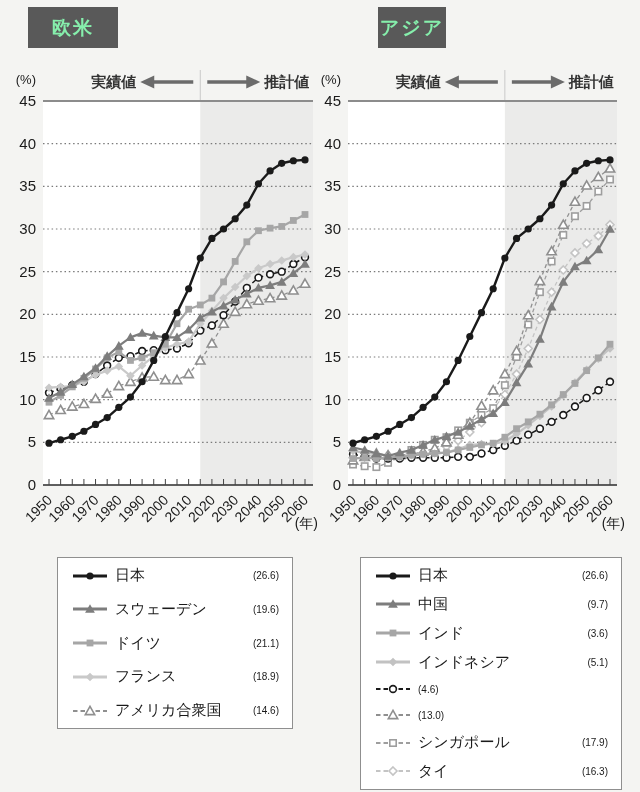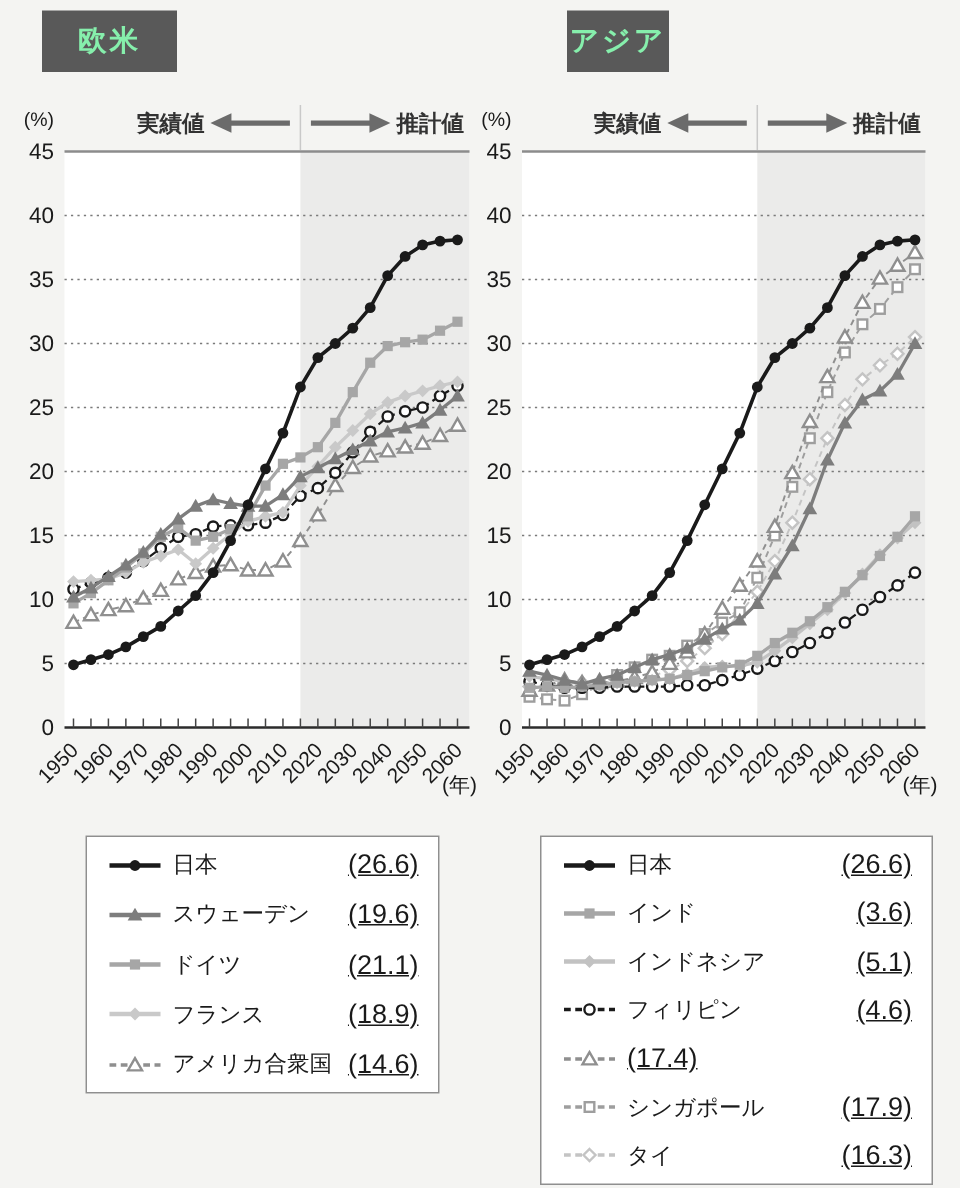--- a/index.html
+++ b/index.html
@@ -22,21 +22,21 @@
   .legend-box{
     position:absolute;box-sizing:border-box;background:#ffffff;
     border:1px solid #8f8f8f;display:flex;flex-direction:column;
     justify-content:space-between;padding:8px 13px;
   }
   #legend-west{left:57px;top:557px;width:236px;height:172px;}
   #legend-asia{left:360px;top:557px;width:262px;height:233px;}
   .legend-row{display:flex;align-items:center;gap:6px;}
   .legend-row svg{flex:0 0 38px;height:16px;}
   .legend-label{flex:1;font-size:15px;white-space:nowrap;}
-  .legend-value{font-size:18px;text-align:right;white-space:nowrap;text-decoration:underline;}
+  .legend-value{font-size:10px;text-align:right;white-space:nowrap;}
 </style>
 </head>
 <body>
 
 <div class="chart-header" id="header-west">欧米</div>
 <div class="chart-header" id="header-asia">アジア</div>
 
 <svg class="chart-svg" id="svg-west" viewBox="0 0 320 485">
     <rect x="43" y="43" width="270" height="384" fill="#ffffff"></rect>
     <rect x="200.27272727272728" y="43" width="112.72727272727272" height="384" fill="#ebebea"></rect>
@@ -556,48 +556,55 @@
     <div class="legend-row">
       <svg viewBox="0 0 38 16">
         <line x1="2" y1="8" x2="36" y2="8" stroke="#1a1a1a" stroke-width="3"></line>
         <circle cx="19" cy="8" r="3.6" fill="#1a1a1a" stroke="none" stroke-width="0"></circle>
       </svg>
       <span class="legend-label">日本</span>
       <span class="legend-value">(26.6)</span>
     </div>
     <div class="legend-row">
       <svg viewBox="0 0 38 16">
+        <line x1="2" y1="8" x2="36" y2="8" stroke="#7d7d7d" stroke-width="3"></line>
+        <polygon points="19,3.2 14.104,11.744 23.896,11.744" fill="#7d7d7d" stroke="none" stroke-width="0" stroke-linejoin="miter"></polygon>
+      </svg>
+      <span class="legend-label">中国</span>
+      <span class="legend-value">(9.7)</span>
+    </div>
+    <div class="legend-row">
+      <svg viewBox="0 0 38 16">
         <line x1="2" y1="8" x2="36" y2="8" stroke="#a6a6a6" stroke-width="3"></line>
         <rect x="15.6" y="4.6" width="6.8" height="6.8" fill="#a6a6a6" stroke="none" stroke-width="0"></rect>
       </svg>
       <span class="legend-label">インド</span>
       <span class="legend-value">(3.6)</span>
     </div>
     <div class="legend-row">
       <svg viewBox="0 0 38 16">
         <line x1="2" y1="8" x2="36" y2="8" stroke="#c2c2c2" stroke-width="3"></line>
         <polygon points="19,3.7 23.3,8 19,12.3 14.7,8" fill="#c2c2c2" stroke="none" stroke-width="0"></polygon>
       </svg>
       <span class="legend-label">インドネシア</span>
       <span class="legend-value">(5.1)</span>
     </div>
     <div class="legend-row">
       <svg viewBox="0 0 38 16">
         <line x1="2" y1="8" x2="36" y2="8" stroke="#1a1a1a" stroke-width="2.2" stroke-dasharray="4.5 3"></line>
         <circle cx="19" cy="8" r="3.4" fill="#ffffff" stroke="#1a1a1a" stroke-width="1.6"></circle>
       </svg>
-      <span class="legend-label">フィリピン</span>
       <span class="legend-value">(4.6)</span>
     </div>
     <div class="legend-row">
       <svg viewBox="0 0 38 16">
         <line x1="2" y1="8" x2="36" y2="8" stroke="#8f8f8f" stroke-width="2.2" stroke-dasharray="4.5 3"></line>
         <polygon points="19,3.4000000000000004 14.308,11.588 23.692,11.588" fill="#ffffff" stroke="#8f8f8f" stroke-width="1.6" stroke-linejoin="miter"></polygon>
       </svg>
-      <span class="legend-value">(17.4)</span>
+      <span class="legend-value">(13.0)</span>
     </div>
     <div class="legend-row">
       <svg viewBox="0 0 38 16">
         <line x1="2" y1="8" x2="36" y2="8" stroke="#9e9e9e" stroke-width="2.2" stroke-dasharray="4.5 3"></line>
         <rect x="15.8" y="4.8" width="6.4" height="6.4" fill="#ffffff" stroke="#9e9e9e" stroke-width="1.6"></rect>
       </svg>
       <span class="legend-label">シンガポール</span>
       <span class="legend-value">(17.9)</span>
     </div>
     <div class="legend-row">

